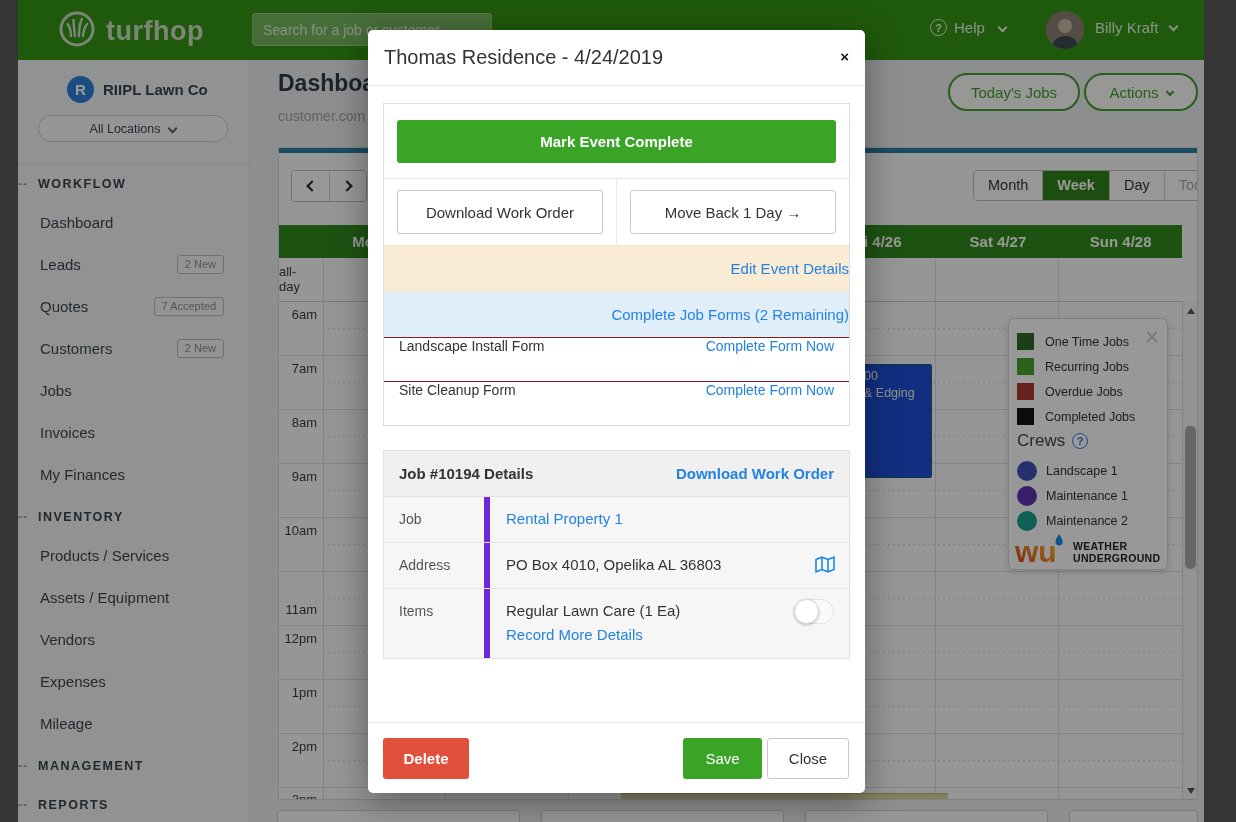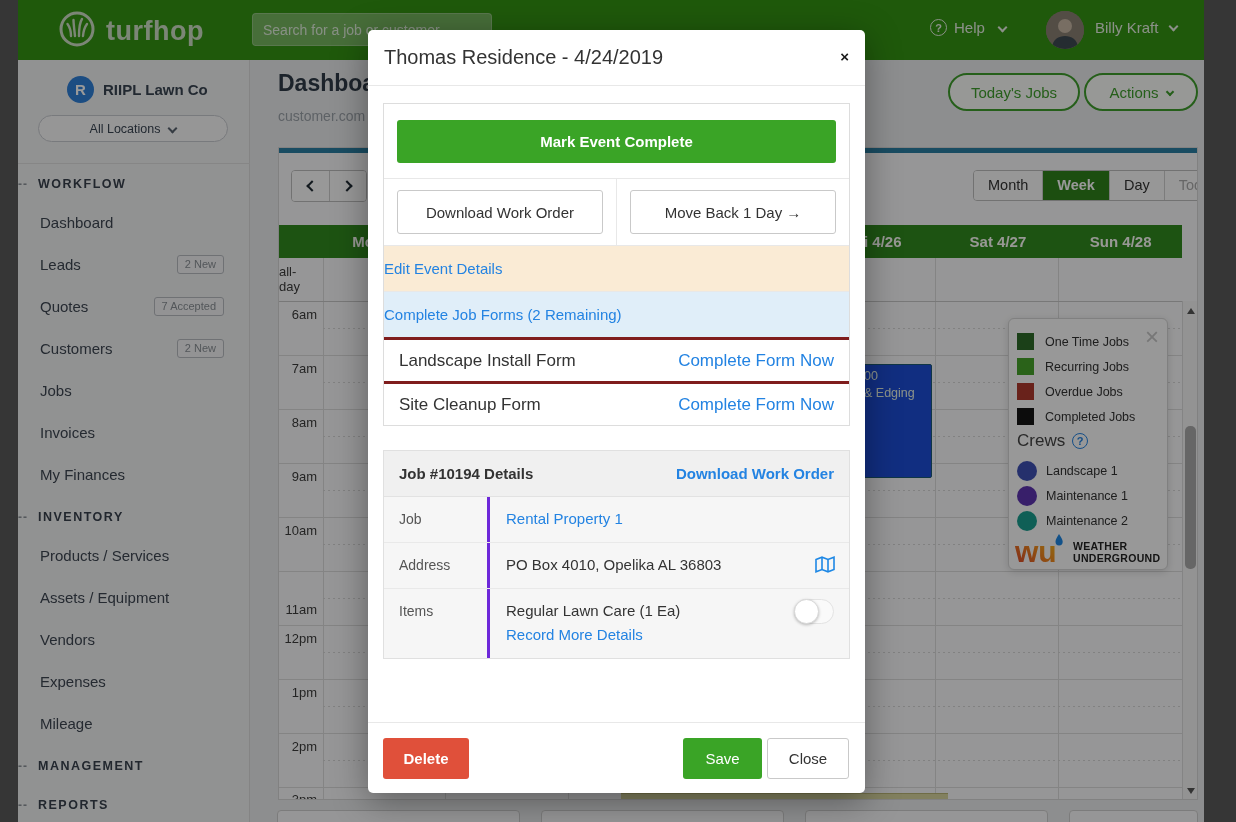--- a/index.html
+++ b/index.html
@@ -91,33 +91,33 @@
   .m-x{position:absolute;right:16px;top:18px;font-size:15px;font-weight:bold;color:#1A1A1A;cursor:pointer}
   .box1{left:15px;top:73px;width:467px;border:1px solid #DDD}
   .seca{height:74px;position:relative}
   .gbtn{position:absolute;left:13px;top:16px;width:439px;height:43px;background:#3AA426;border:none;border-radius:3px;
         color:#fff;font-size:15px;font-weight:bold;cursor:pointer;font-family:inherit}
   .secb{height:67px;border-top:1px solid #E8E8E8;display:flex}
   .half{flex:1;padding:11px 13px}
   .half:first-child{border-right:1px solid #E8E8E8}
   .wbtn{width:100%;height:44px;background:#fff;border:1px solid #C9C9C9;border-radius:3px;color:#333;font-size:15px;
         cursor:pointer;font-family:inherit}
-  .mrow{height:46px;line-height:46px;text-align:left;border-top:1px solid #E8E8E8;font-size:15px}
+  .mrow{height:46px;line-height:46px;text-align:right;border-top:1px solid #E8E8E8;font-size:15px}
   .peach{background:#FAEBD5}
   .bluebg{background:#E0EEF9}
-  .frow{height:44px;border-top:3px solid #7f1d1d;display:flex;align-items:center;justify-content:space-between;
-        padding:0 15px;font-size:17px;color:#333}
+  .frow{height:44px;border-top:1px solid #7f1d1d;display:flex;align-items:flex-start;justify-content:space-between;
+        padding:0 15px;font-size:14px;color:#333}
   .lnk{color:#2383E2;text-decoration:none;cursor:pointer}
   .blnk{color:#2383E2;font-weight:bold;text-decoration:none;cursor:pointer}
   .dtable{left:15px;top:420px;width:467px;border:1px solid #E0E0E0;font-size:15px}
   .dhead{height:46px;background:#F0F0F0;border-bottom:1px solid #E2E2E2;display:flex;align-items:center;
          justify-content:space-between;padding:0 15px}
   .dhl{font-weight:bold;color:#333}
   .drow{display:flex;background:#F6F6F6;border-bottom:1px solid #E9E9E9}
-  .dlab{width:106px;padding:14px 0 0 15px;color:#555;font-size:14px;border-right:3px solid #6d28d9}
+  .dlab{width:106px;padding:14px 0 0 15px;color:#555;font-size:14px;border-right:6px solid #6d28d9}
   .dval{flex:1;padding:13px 15px 0 16px;color:#333;position:relative}
   .toggle{position:absolute;right:15px;top:10px;width:40px;height:25px;border:1px solid #E3E3E3;border-radius:13px;
           background:#FAFAFA;cursor:pointer}
   .knob{position:absolute;left:-1px;top:-1px;width:25px;height:25px;border-radius:50%;background:#fff;
         border:1px solid #D8D8D8;box-shadow:0 1px 3px rgba(0,0,0,.25)}
   .m-foot{left:0;top:692px;width:497px;height:71px;border-top:1px solid #E8E8E8}
   .btn{height:41px;border-radius:3px;font-size:15px;cursor:pointer;font-family:inherit;border:none}
   .del{position:absolute;left:15px;top:15px;width:86px;background:#E0503A;color:#fff;font-weight:bold}
   .sav{position:absolute;right:103px;top:15px;width:79px;background:#3AA426;color:#fff;font-weight:normal}
   .clo{position:absolute;right:16px;top:15px;width:82px;background:#fff;border:1px solid #C9C9C9;color:#333}

